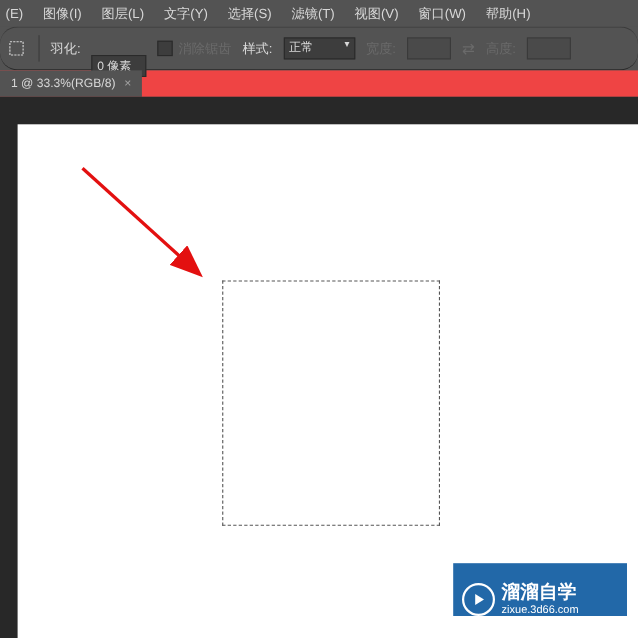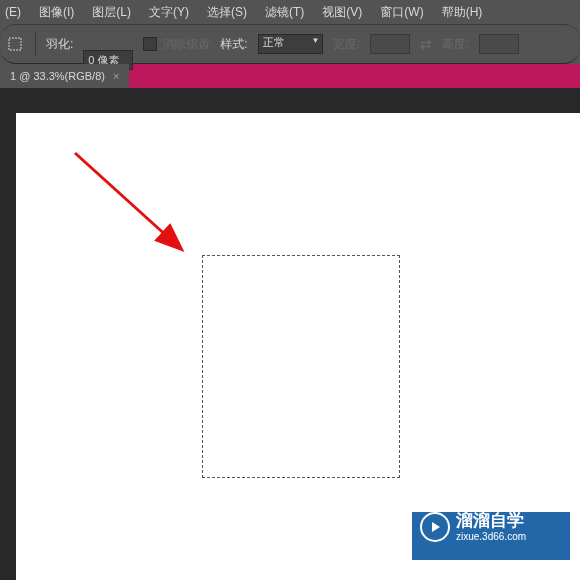--- a/index.html
+++ b/index.html
@@ -107,21 +107,21 @@
     }
     .select-caret {
       font-size: 9px;
     }
     .swap-icon {
       color: #6a6a6a;
       font-size: 14px;
     }
     .tab-bar {
       height: 24px;
-      background: #be185d;
+      background: #ef4444;
       display: flex;
       align-items: center;
     }
     .tab {
       background: #535353;
       height: 24px;
       padding: 0 10px;
       display: flex;
       align-items: center;
       font-size: 11px;
@@ -164,21 +164,21 @@
       pointer-events: none;
     }
     .watermark {
       position: absolute;
       bottom: 20px;
       right: 10px;
       width: 158px;
       height: 48px;
       background: #2268a8;
       display: flex;
-      align-items: flex-start;
+      align-items: flex-end;
       padding: 0 8px;
       gap: 6px;
     }
     .watermark-icon {
       width: 30px;
       height: 30px;
       border: 2px solid #fff;
       border-radius: 50%;
       display: flex;
       align-items: center;

